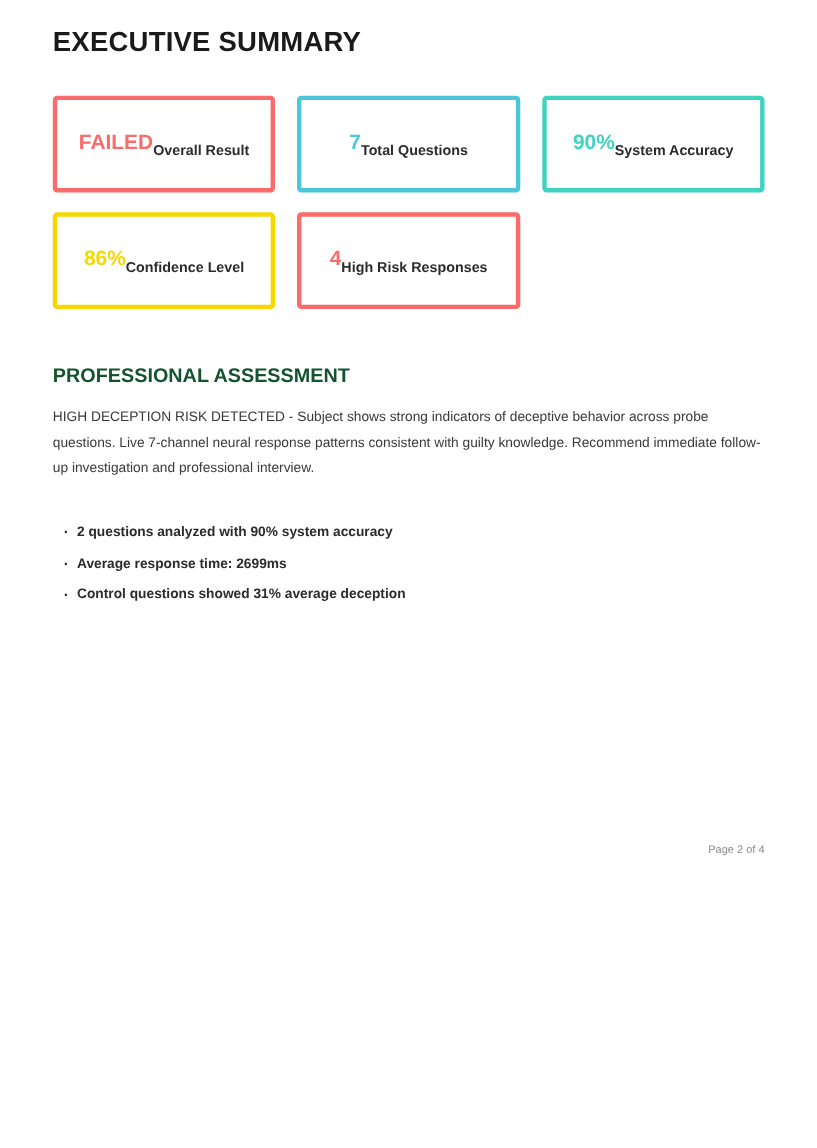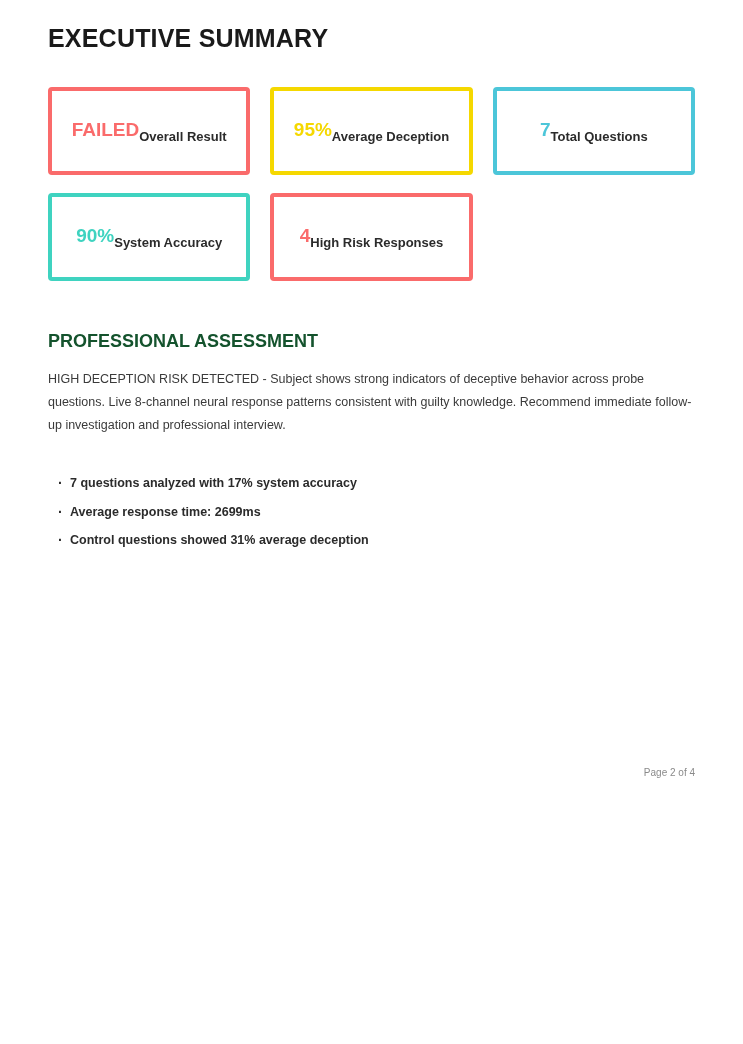--- a/index.html
+++ b/index.html
@@ -115,46 +115,46 @@
 
 <div class="page">
 
   <h1 class="doc-title">EXECUTIVE SUMMARY</h1>
 
   <div class="cards-grid">
     <div class="stat-card" style="border-color: rgb(250, 107, 107);">
       <div class="stat-value" style="color: rgb(250, 107, 107);">FAILED</div>
       <div class="stat-label">Overall Result</div>
     </div>
-    <div class="stat-card" style="border-color: rgb(245, 216, 0);">
-      <div class="stat-value" style="color: rgb(245, 216, 0);">95%</div>
-      <div class="stat-label">Average Deception</div>
-    </div>
     <div class="stat-card" style="border-color: rgb(76, 198, 217);">
       <div class="stat-value" style="color: rgb(76, 198, 217);">7</div>
       <div class="stat-label">Total Questions</div>
     </div>
     <div class="stat-card" style="border-color: rgb(63, 211, 192);">
       <div class="stat-value" style="color: rgb(63, 211, 192);">90%</div>
       <div class="stat-label">System Accuracy</div>
+    </div>
+    <div class="stat-card" style="border-color: rgb(245, 216, 0);">
+      <div class="stat-value" style="color: rgb(245, 216, 0);">86%</div>
+      <div class="stat-label">Confidence Level</div>
     </div>
     <div class="stat-card" style="border-color: rgb(250, 107, 107);">
       <div class="stat-value" style="color: rgb(250, 107, 107);">4</div>
       <div class="stat-label">High Risk Responses</div>
     </div>
   </div>
 
   <div class="assessment-section">
     <h2 class="section-heading">PROFESSIONAL ASSESSMENT</h2>
-    <p class="assessment-text">HIGH DECEPTION RISK DETECTED - Subject shows strong indicators of deceptive behavior across probe questions. Live 8-channel neural response patterns consistent with guilty knowledge. Recommend immediate follow-up investigation and professional interview.</p>
+    <p class="assessment-text">HIGH DECEPTION RISK DETECTED - Subject shows strong indicators of deceptive behavior across probe questions. Live 7-channel neural response patterns consistent with guilty knowledge. Recommend immediate follow-up investigation and professional interview.</p>
   </div>
 
   <div class="findings-section">
     <ul class="findings-list">
-      <li>7 questions analyzed with 17% system accuracy</li>
+      <li>2 questions analyzed with 90% system accuracy</li>
       <li>Average response time: 2699ms</li>
       <li>Control questions showed 31% average deception</li>
     </ul>
   </div>
 
   <div class="page-footer">Page 2 of 4</div>
 
 </div>
 
 </body></html>

